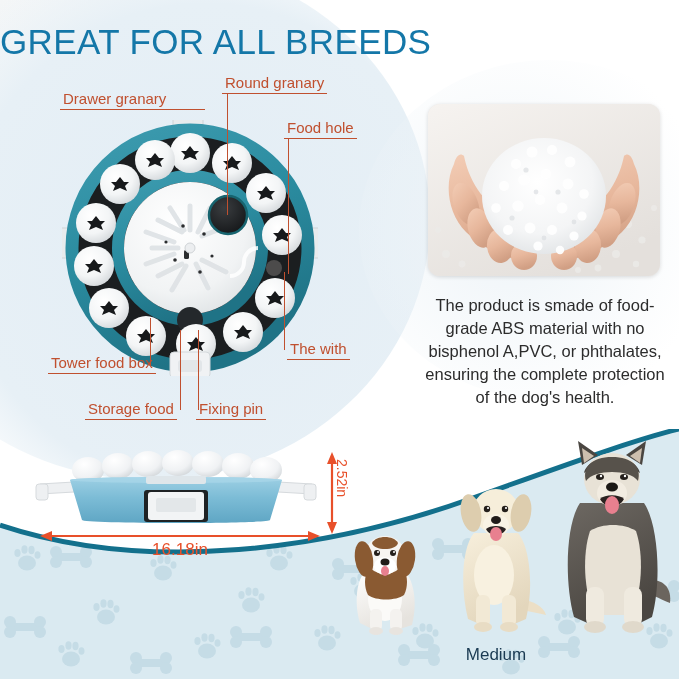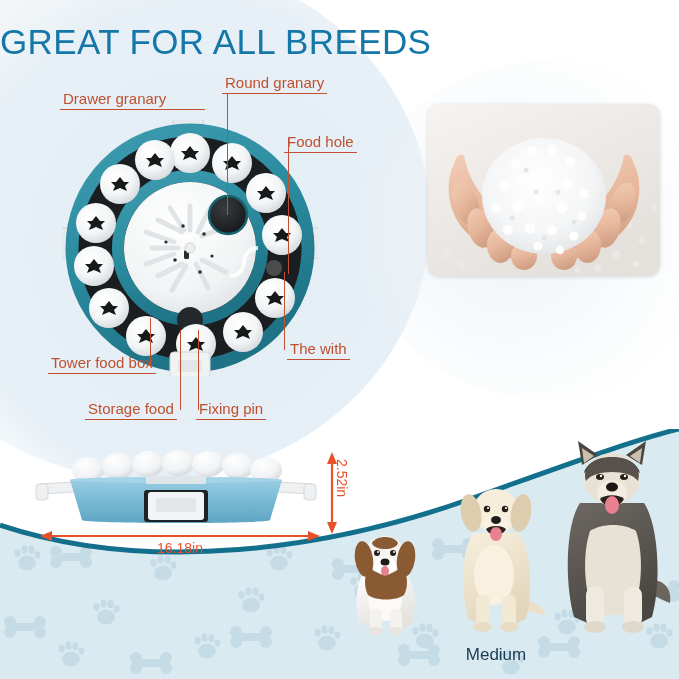--- a/index.html
+++ b/index.html
@@ -154,21 +154,21 @@
     top: 452px;
     width: 34px;
     height: 82px;
   }
   .dim-label-h {
     position: absolute;
     left: 40px;
     top: 540px;
     width: 280px;
     text-align: center;
-    font-size: 14px;
+    font-size: 17px;
     color: #e8502a;
     font-family: "Liberation Sans", sans-serif;
   }
   .dim-label-v {
     position: absolute;
     left: 334px;
     top: 459px;
     font-size: 14px;
     color: #e8502a;
     writing-mode: vertical-rl;
@@ -403,21 +403,21 @@
   <div class="callout" style="left:60px; top:90px;">
     <span class="cap">Drawer granary</span>
   </div>
   <div class="leader h" style="left:165px; top:109px; width:40px;"></div>
 
   <div class="callout" style="left:222px; top:74px;">
     <span class="cap">Round granary</span>
   </div>
   <div class="leader v" style="left:227px; top:93px; height:122px;"></div>
 
-  <div class="callout" style="left:284px; top:119px;margin-top:14px;">
+  <div class="callout" style="left:284px; top:119px;">
     <span class="cap">Food hole</span>
   </div>
   <div class="leader v" style="left:288px; top:138px; height:136px;"></div>
 
   <div class="callout" style="left:287px; top:340px;">
     <span class="cap">The with</span>
   </div>
   <div class="leader v" style="left:284px; top:272px; height:78px;"></div>
 
   <div class="callout" style="left:48px; top:354px;">
@@ -514,20 +514,21 @@
         <circle cx="98" cy="66" r="2.6"></circle>
           <circle cx="130" cy="88" r="2.6"></circle>
         <circle cx="84" cy="114" r="2.6"></circle>
           <circle cx="146" cy="118" r="2.4"></circle>
         <circle cx="116" cy="134" r="2.4"></circle>
           <circle cx="108" cy="88" r="2.4"></circle>
       </g>
     </svg>
   </div>
 
+  <div class="material-text">The product is smade of food-grade ABS material with no bisphenol A,PVC, or phthalates, ensuring the complete protection of the dog's health.</div>
 
   <div class="sideview">
     <svg width="300" height="82" viewBox="0 0 300 82">
       <defs>
         <linearGradient id="bowlGrad" x1="0" y1="0" x2="0" y2="1">
           <stop offset="0%" stop-color="#9ed0e4"></stop>
           <stop offset="45%" stop-color="#7cbcd6"></stop>
           <stop offset="100%" stop-color="#5fa6c4"></stop>
         </linearGradient>
         <radialGradient id="domeGrad" cx="38%" cy="28%" r="72%">

